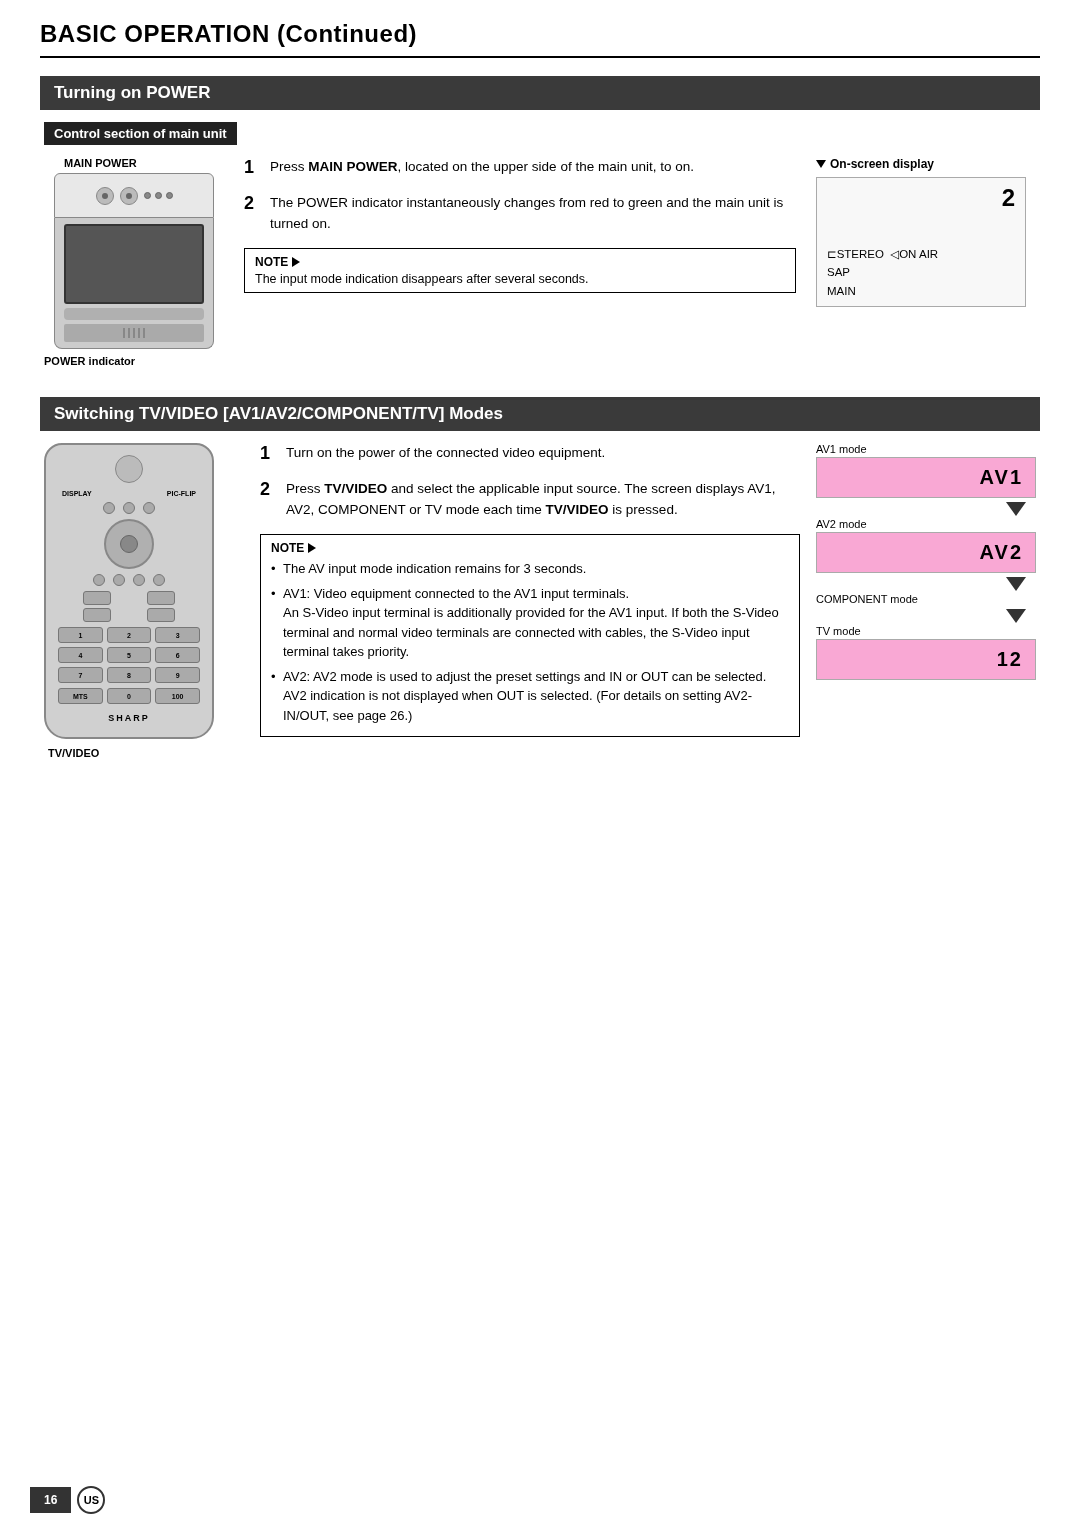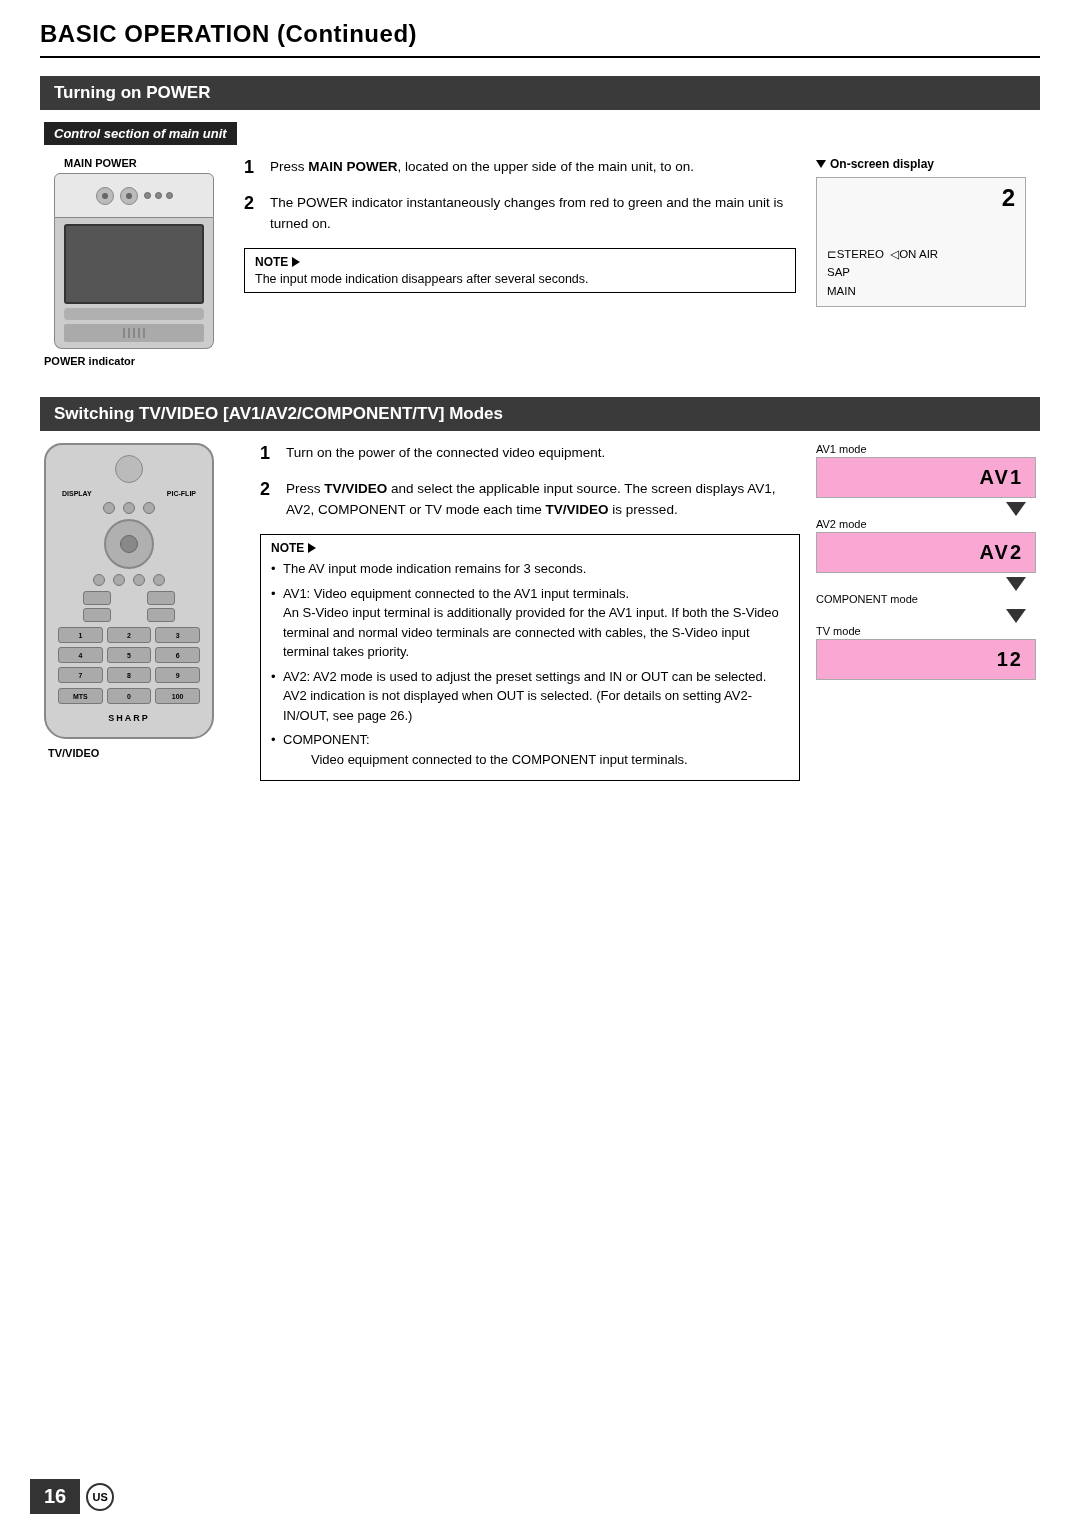--- a/index.html
+++ b/index.html
@@ -40,21 +40,20 @@
 
     
     .sub-section-label {
       background: #222;
       color: #fff;
       font-size: 13px;
       font-weight: bold;
       padding: 4px 10px;
       display: inline-block;
       margin-bottom: 12px;
-      font-style: italic;
     }
 
     
     .power-section {
       margin-bottom: 30px;
     }
 
     .power-content {
       display: flex;
       gap: 20px;
@@ -441,21 +440,21 @@
       left: 0;
       right: 0;
       display: flex;
       align-items: center;
       padding: 0 30px;
     }
 
     .page-num-box {
       background: #333;
       color: #fff;
-      font-size: 20px;
+      font-size: 12px;
       font-weight: bold;
       padding: 6px 14px;
     }
 
     .us-circle {
       width: 28px;
       height: 28px;
       border-radius: 50%;
       border: 2px solid #333;
       display: flex;
@@ -670,21 +669,20 @@
 
           <div class="note-box">
             <div class="note-label">
               <span>NOTE</span>
               <span class="note-arrow"></span>
             </div>
             <ul class="bullet-list">
               <li>The AV input mode indication remains for 3 seconds.</li>
               <li>AV1: Video equipment connected to the AV1 input terminals.<br>An S-Video input terminal is additionally provided for the AV1 input. If both the S-Video terminal and normal video terminals are connected with cables, the S-Video input terminal takes priority.</li>
               <li>AV2: AV2 mode is used to adjust the preset settings and IN or OUT can be selected. AV2 indication is not displayed when OUT is selected. (For details on setting AV2-IN/OUT, see page 26.)</li>
-              <li>COMPONENT:<br><span class="indent-text">Video equipment connected to the COMPONENT input terminals.</span></li>
             </ul>
           </div>
 
         </div>
 
         <div class="switch-right">
 
           <div class="mode-row">
             <div class="mode-label-small">AV1 mode</div>
             <div class="mode-box">

